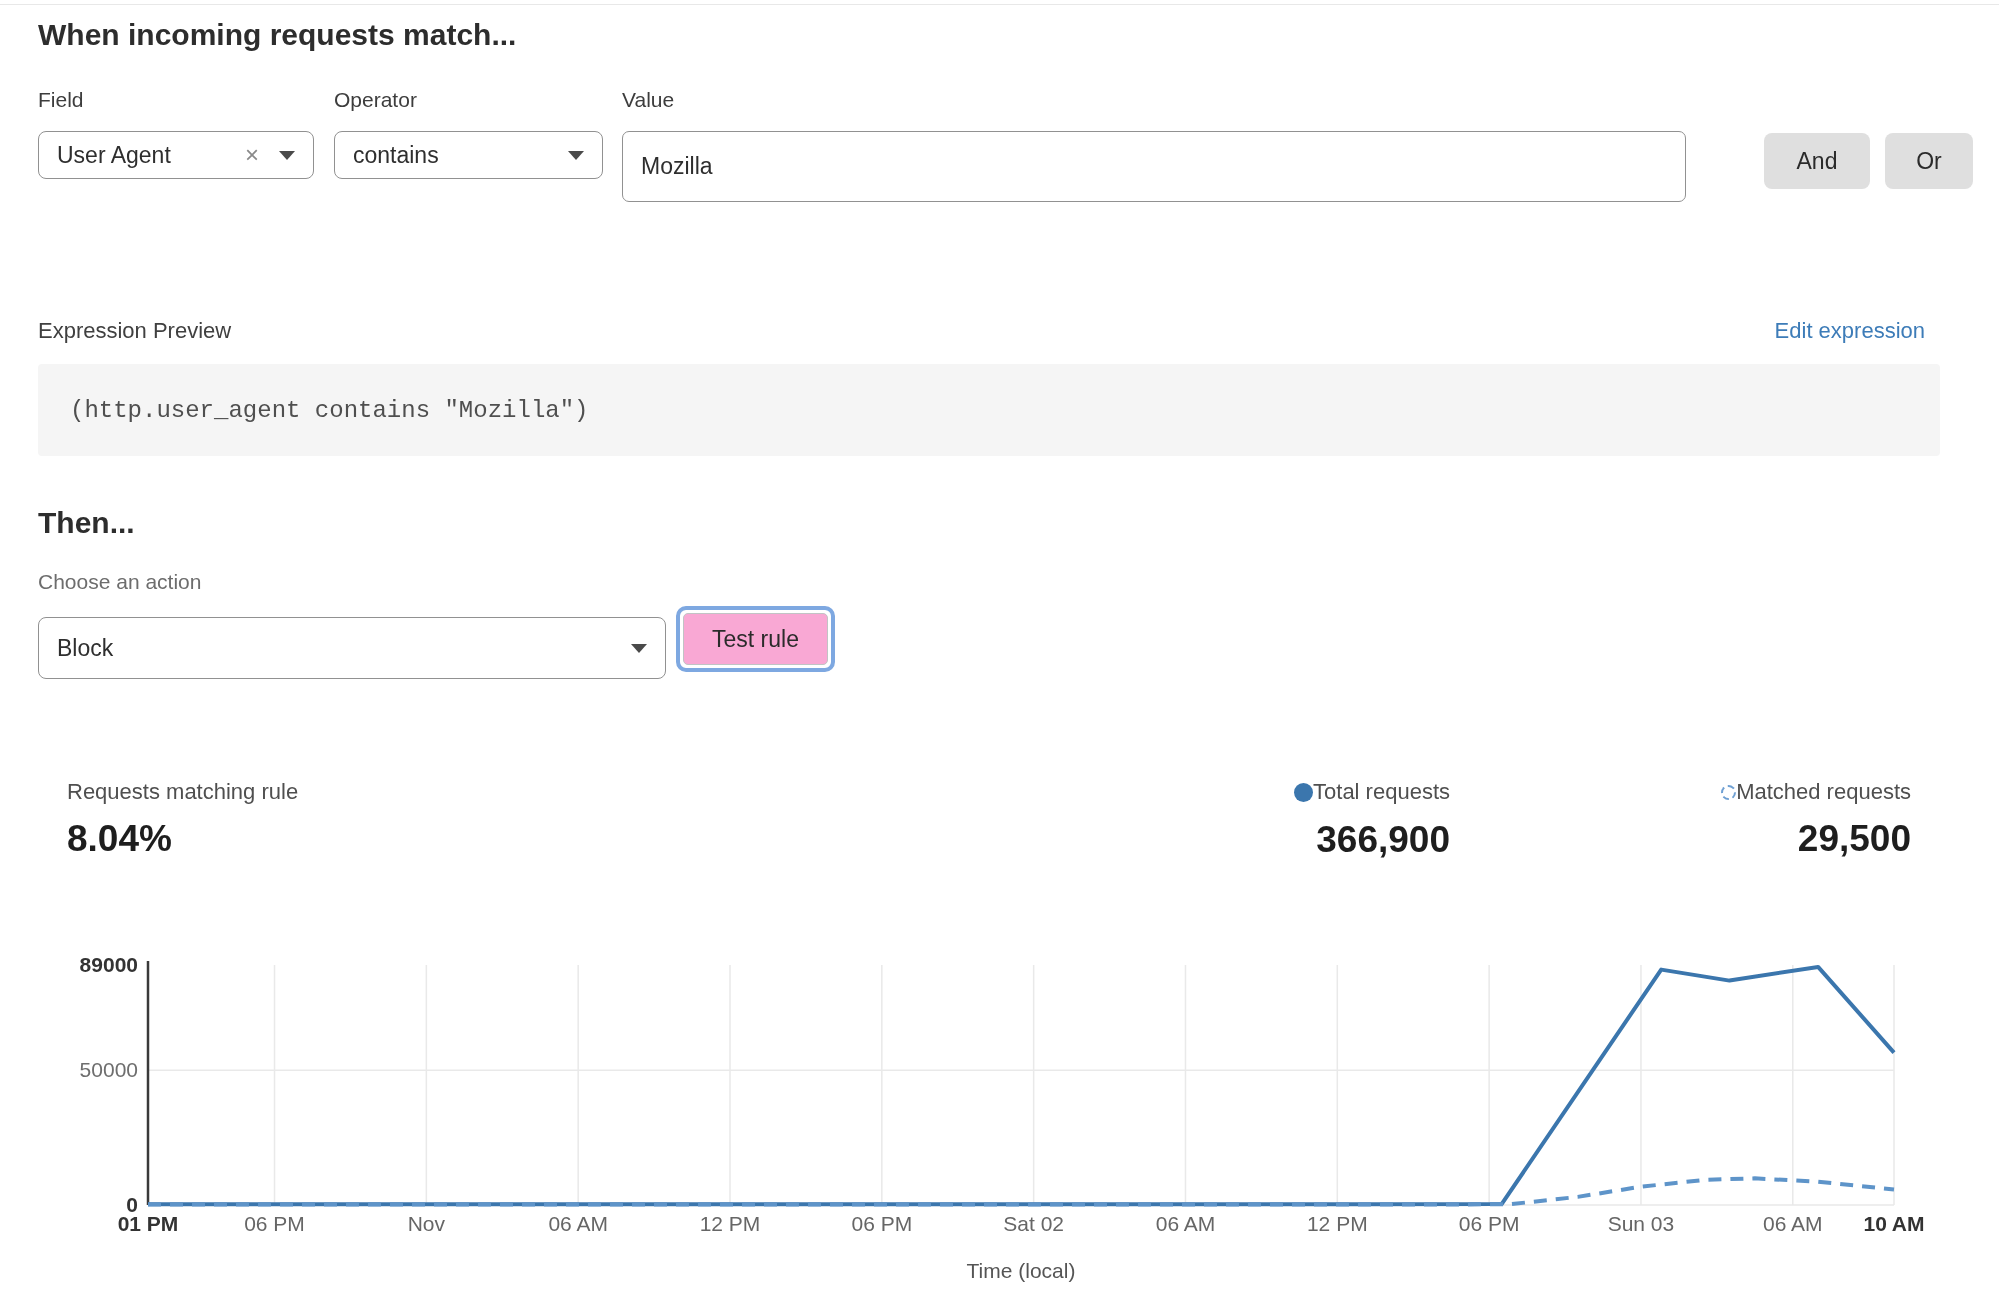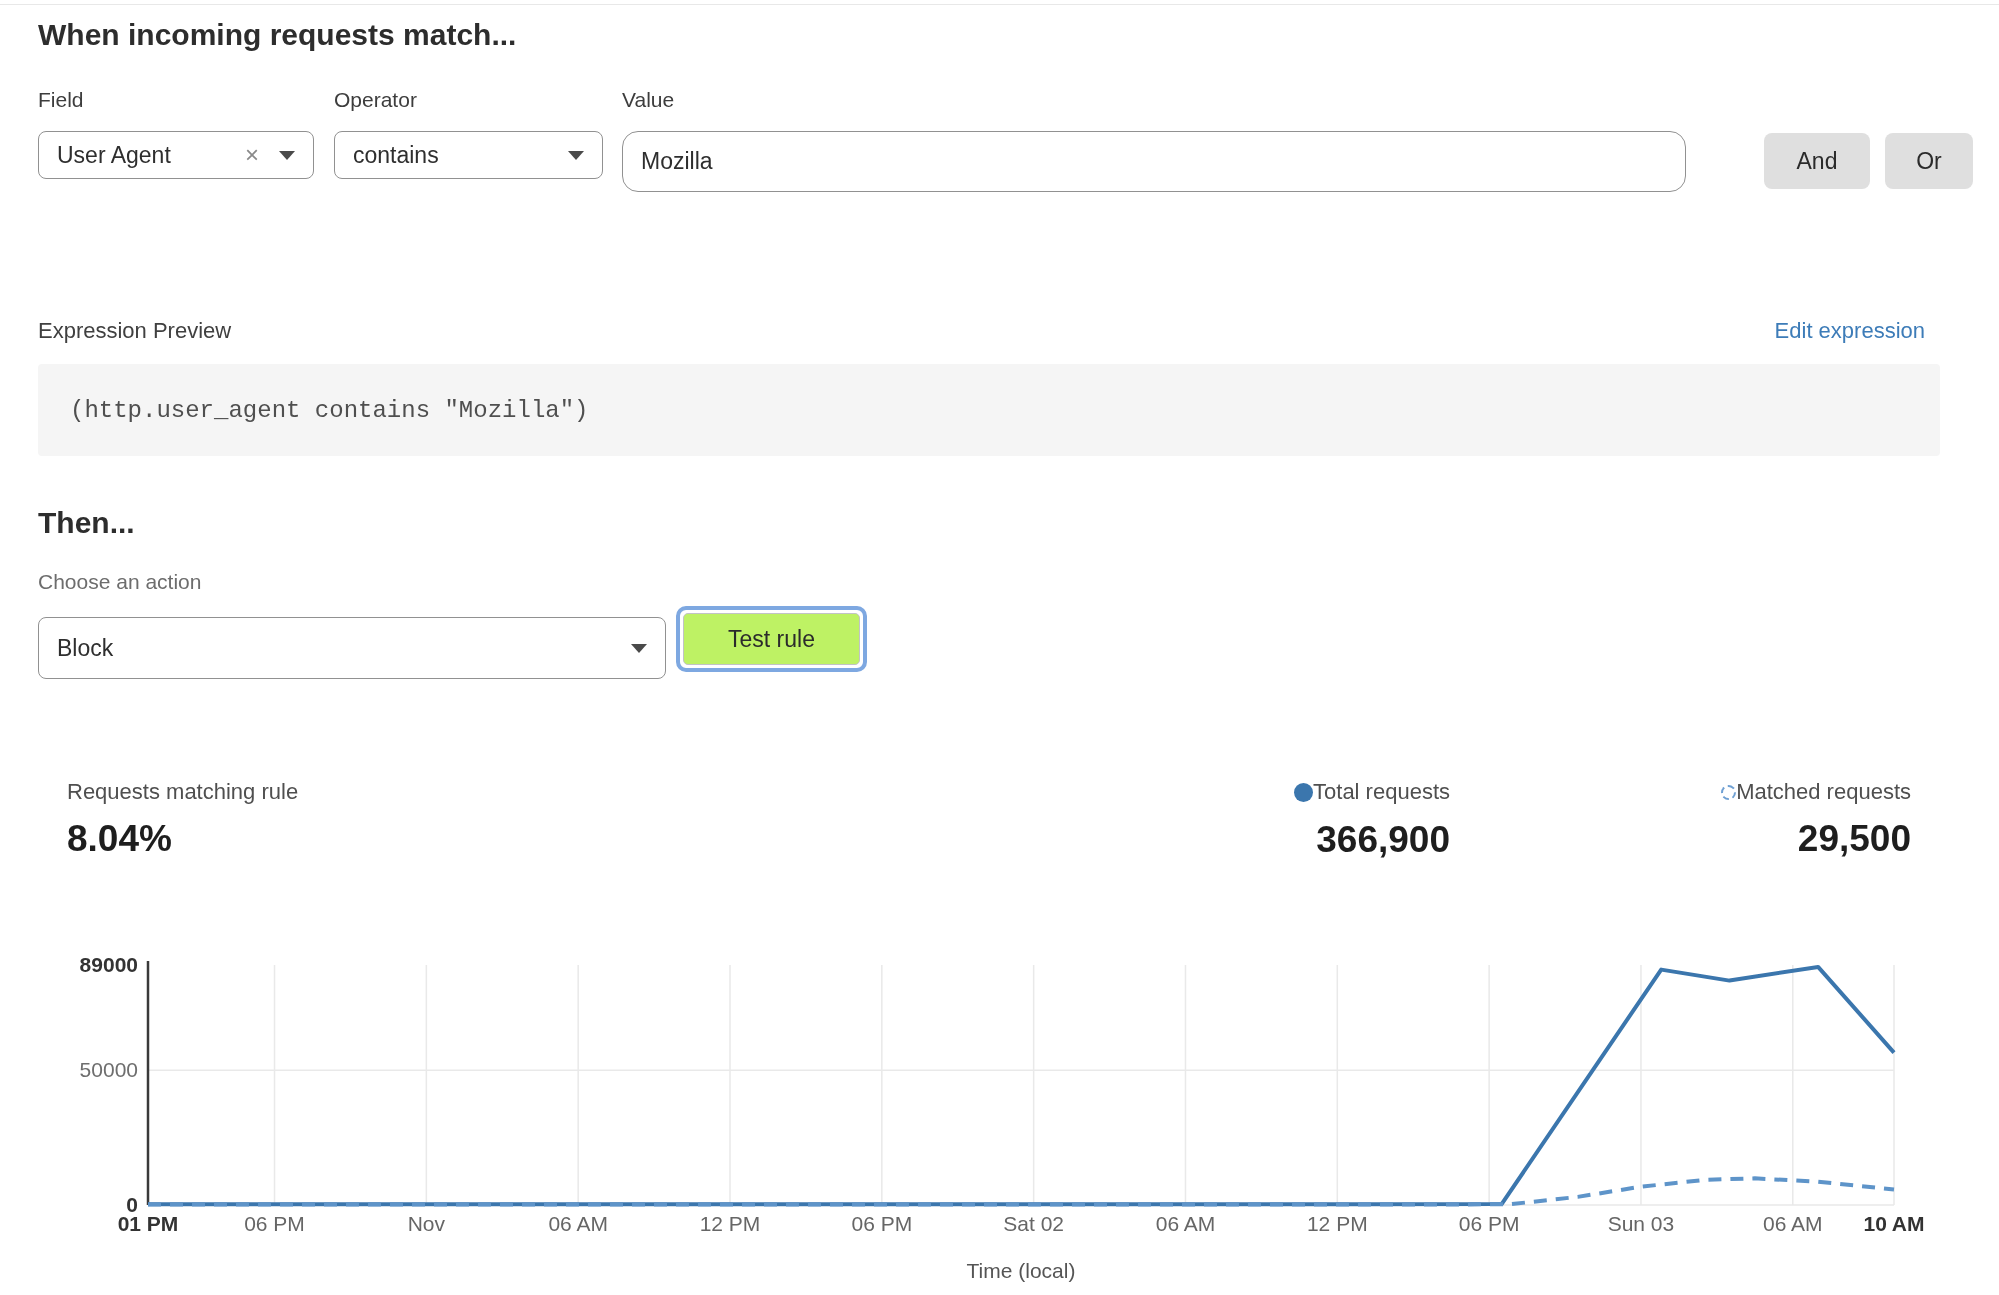--- a/index.html
+++ b/index.html
@@ -21,22 +21,22 @@
     display:flex; align-items:center; padding:0 18px; font-size:23px; color:#2e2e2e; cursor:pointer;
   }
   .sel-field { left:38px; width:276px; }
   .sel-operator { left:334px; width:269px; }
   .sel-action { left:38px; top:617px; width:628px; height:62px; }
   .grow { flex:1; }
   .clear-x { color:#8a8a8a; font-size:24px; margin-right:20px; line-height:1; }
   .caret { width:0; height:0; border-left:8px solid transparent; border-right:8px solid transparent; border-top:9px solid #4a4a4a; }
 
   .value-input {
-    position:absolute; left:622px; top:131px; width:1064px; height:61px;
-    border:1.5px solid #919191; border-radius:16px; padding:0 18px;
+    position:absolute; left:622px; top:131px; width:1064px; height:71px;
+    border:1.5px solid #919191; border-radius:7px; padding:0 18px;
     font-size:23px; color:#2e2e2e; font-family:"Liberation Sans", sans-serif; background:#fff;
   }
 
   .gray-btn {
     position:absolute; top:133px; height:56px; border:none; border-radius:8px;
     background:#dfdfdf; font-size:23px; color:#2b2b2b; font-family:"Liberation Sans", sans-serif; cursor:pointer;margin-left:44px;
   }
   .btn-and { left:1720px; width:106px; }
   .btn-or  { left:1841px; width:88px; }
 
@@ -49,21 +49,21 @@
   .expr-code { margin-left:32px; font-family:"Liberation Mono", monospace; font-size:24px; color:#4f4f4f; }
 
   .then-title { position:absolute; left:38px; top:506px; margin:0; font-size:30px; font-weight:700; color:#2d2d2d;text-align:right; }
   .choose-label { position:absolute; left:38px; top:570px; font-size:21px; color:#6d6d6d; }
 
   .test-wrap {
     position:absolute; left:676px; top:606px; border:4px solid #7ea8e1; border-radius:10px;
     padding:3px; background:#ffffff;
   }
   .test-btn {
-    display:block; height:52px; padding:0 44px; background:#bef264; border:1px solid #c2c3c5;
+    display:block; height:52px; padding:0 28px; background:#f9a8d4; border:1px solid #c2c3c5;
     border-radius:5px; font-size:23px; color:#2b2b2b; font-family:"Liberation Sans", sans-serif; cursor:pointer;
   }
 
   .stat { position:absolute; top:779px; }
   .stat-label { font-size:22px; color:#4f4f4f; }
   .stat-value { font-size:37px; font-weight:700; color:#1e1e1e; margin-top:13px; white-space:nowrap; }
   .stat-left { left:67px; }
   .stat-total { left:1150px; width:300px; text-align:right; }
   .stat-matched { left:1611px; width:300px; text-align:right; }
   .legend-row { display:inline-flex; align-items:center; gap:0; }

